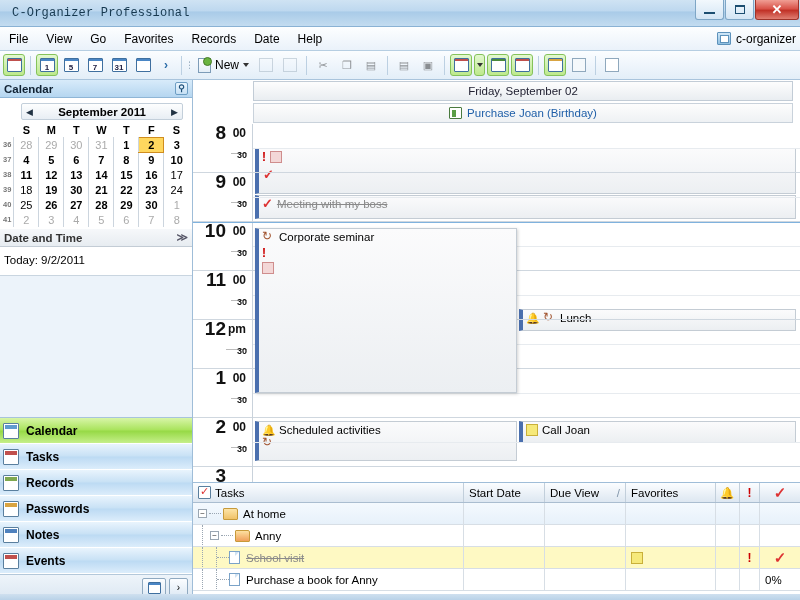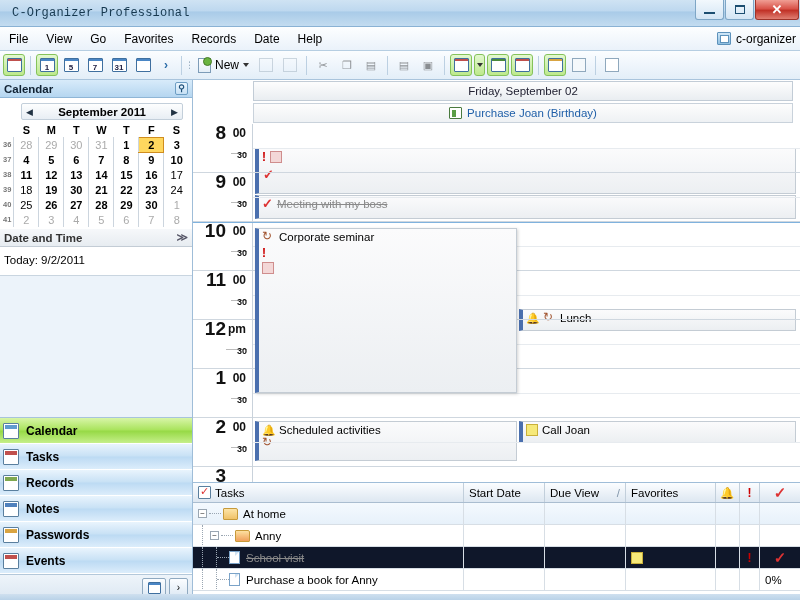--- a/index.html
+++ b/index.html
@@ -170,21 +170,21 @@
     display:flex; flex-direction:column;
   }
   .tk-head{ display:flex; height:20px; background:linear-gradient(180deg,#fbfdff,#dde7f1);
             border-bottom:1px solid #aabdd0; font-size:11.5px; }
   .tk-head .c{ border-right:1px solid #c2cfdb; display:flex; align-items:center; padding:0 5px; gap:4px;}
   .tk-ico{ width:13px;height:13px;background:#fff;border:1px solid #5a7f9e;border-radius:1px;position:relative;}
   .tk-ico:after{content:"✓";position:absolute;left:1px;top:-2px;font-size:11px;color:#d33;}
   .trow{ display:flex; height:22px; font-size:11.5px; border-bottom:1px solid #d7dee5;}
   .trow .c{ border-right:1px solid #d7dee5; display:flex; align-items:center; padding:0 5px; overflow:hidden;}
   .trow.group{ background:linear-gradient(180deg,#f4f9fe,#e7f1fa); }
-  .trow.sel{ background:#0f172a; }
+  .trow.sel{ background:#fef9c3; }
   .tree{ display:flex; align-items:center; gap:2px; }
   .tnode{ width:9px;height:9px;border:1px solid #9aa6b2;background:#fff;font-size:8px;line-height:7px;text-align:center;color:#333;}
   .folder{ width:15px;height:12px;background:linear-gradient(180deg,#fde4a6,#f2c濃);border:1px solid #c79a3a;border-radius:1px 2px 1px 1px;}
   .folder{ background:linear-gradient(180deg,#fde4a6,#f0c268); }
   .folder.red{ background:linear-gradient(180deg,#fde0a0,#ef9f5a); }
   .fileic{ width:11px;height:13px;background:#fff;border:1px solid #7ba3c8;position:relative;}
   .fileic:after{content:"";position:absolute;right:0;top:0;border-left:4px solid #cfe2f2;border-bottom:4px solid transparent;}
   .dash{ width:12px; border-top:1px dotted #9aa6b2; height:1px; }
   .vline{ width:1px; height:22px; border-left:1px dotted #9aa6b2; }
   .statusbar{ position:absolute; bottom:0; left:0; width:800px; height:6px; background:linear-gradient(180deg,#cfe0ef,#b9d2e8); }
@@ -408,26 +408,26 @@
         </div>
         <div class="navitem">
           <span class="nav-ico t"></span>
           <span>Tasks</span>
         </div>
         <div class="navitem">
           <span class="nav-ico c"></span>
           <span>Records</span>
         </div>
         <div class="navitem">
+          <span class="nav-ico p"></span>
+          <span>Passwords</span>
+        </div>
+        <div class="navitem">
           <span class="nav-ico n"></span>
           <span>Notes</span>
-        </div>
-        <div class="navitem">
-          <span class="nav-ico p"></span>
-          <span>Passwords</span>
         </div>
         <div class="navitem">
           <span class="nav-ico e"></span>
           <span>Events</span>
         </div>
       </div>
 
       <div class="sb-foot">
         <div class="fb">
           <span class="cal-ico" style="width:13px;height:12px;"></span>

